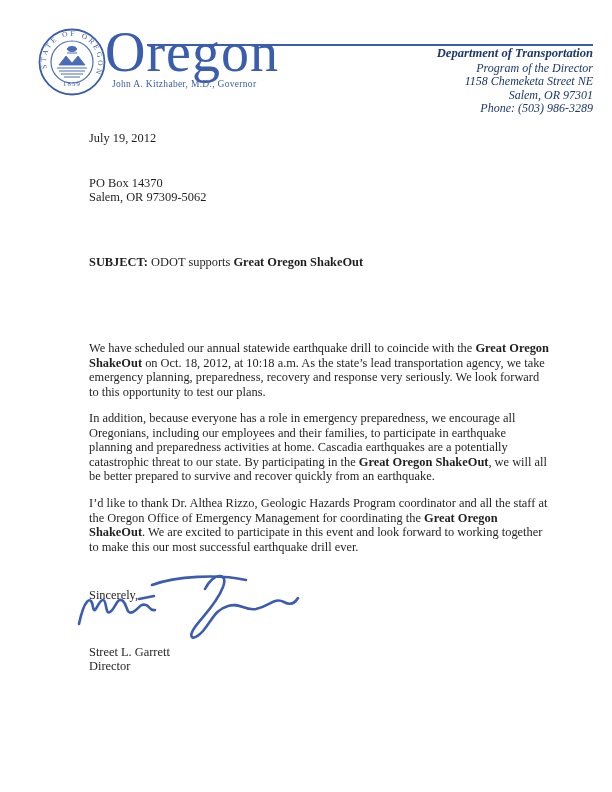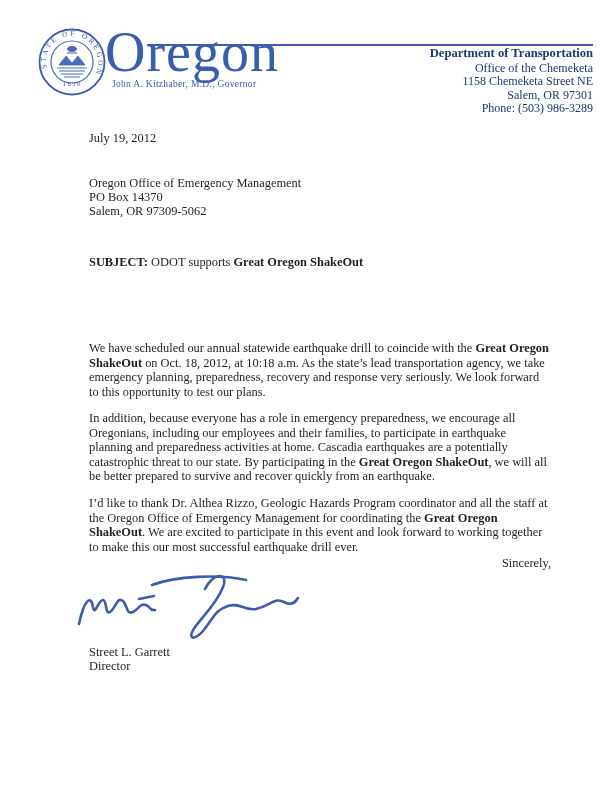--- a/index.html
+++ b/index.html
@@ -29,33 +29,33 @@
     position:absolute;left:147px;top:44px;width:446px;height:2px;
     background:var(--brand_blue);
   }
   .governor{
     position:absolute;left:112px;top:79px;
     font-size:9.5px;color:var(--brand_blue);letter-spacing:.3px;
   }
   .dept{
     position:absolute;right:19px;top:47px;
     text-align:right;color:var(--navy);
-    font-size:12px;line-height:13.6px;
+    font-size:12px;line-height:13.6px;font-style:italic;
   }
   .dept .dept-name{font-weight:bold;font-size:12.6px;margin-bottom:1px;}
   
   .block{position:absolute;left:89px;width:462px;font-size:12.4px;line-height:14.5px;}
   .date{top:131px;}
   .recipient{top:176px;line-height:14px;}
   .subject{top:243px;margin-top:12px;}
   .p1{top:283px;}
   .p2{top:341px;}
   .p3{top:411px;}
   .p4{top:496px;}
-  .closing{top:556px;text-align:right;}
+  .closing{top:588px;}
   .sig-name{top:645px;}
   .sig-title{top:659px;}
   .signature{position:absolute;left:76px;top:570px;width:224px;height:72px;}
 </style>
 </head>
 <body>
 
 <div class="page">
 
   <svg class="seal" viewBox="0 0 70 70" aria-hidden="true">
@@ -75,31 +75,30 @@
     <text x="35" y="58.5" text-anchor="middle" font-size="6.8" font-family="Liberation Serif, serif" fill="#3a5dad" letter-spacing="1.2">1859</text>
   </svg>
 
   <div class="wordmark">Oregon</div>
   <div class="rule"></div>
   <div class="governor">John A. Kitzhaber, M.D., Governor</div>
 
   <div class="dept">
     <div class="dept-name">Department of Transportation</div>
     <div>
-        <div>Office of the Chemeketa</div>
+        <div>Program of the Director</div>
         <div>1158 Chemeketa Street NE</div>
         <div>Salem, OR  97301</div>
         <div>Phone: (503) 986-3289</div>
       </div>
   </div>
 
   <div class="block date">July 19, 2012</div>
 
   <div class="block recipient">
-      <div>Oregon Office of Emergency Management</div>
       <div>PO Box 14370</div>
       <div>Salem, OR 97309-5062</div>
     </div>
 
   <div class="block subject"><span style="font-weight: bold;">SUBJECT: </span><span>ODOT supports </span><span style="font-weight: bold;">Great Oregon ShakeOut</span></div>
 
   <div class="block p2"><span>We have scheduled our annual statewide earthquake drill to coincide with the </span><span style="font-weight: bold;">Great Oregon ShakeOut</span><span> on Oct. 18, 2012, at 10:18 a.m. As the state’s lead transportation agency, we take emergency planning, preparedness, recovery and response very seriously. We look forward to this opportunity to test our plans.</span></div>
   <div class="block p3"><span>In addition, because everyone has a role in emergency preparedness, we encourage all Oregonians, including our employees and their families, to participate in earthquake planning and preparedness activities at home. Cascadia earthquakes are a potentially catastrophic threat to our state. By participating in the </span><span style="font-weight: bold;">Great Oregon ShakeOut</span><span>, we will all be better prepared to survive and recover quickly from an earthquake.</span></div>
   <div class="block p4"><span>I’d like to thank Dr. Althea Rizzo, Geologic Hazards Program coordinator and all the staff at the Oregon Office of Emergency Management for coordinating the </span><span style="font-weight: bold;">Great Oregon ShakeOut</span><span>. We are excited to participate in this event and look forward to working together to make this our most successful earthquake drill ever.</span></div>
 

